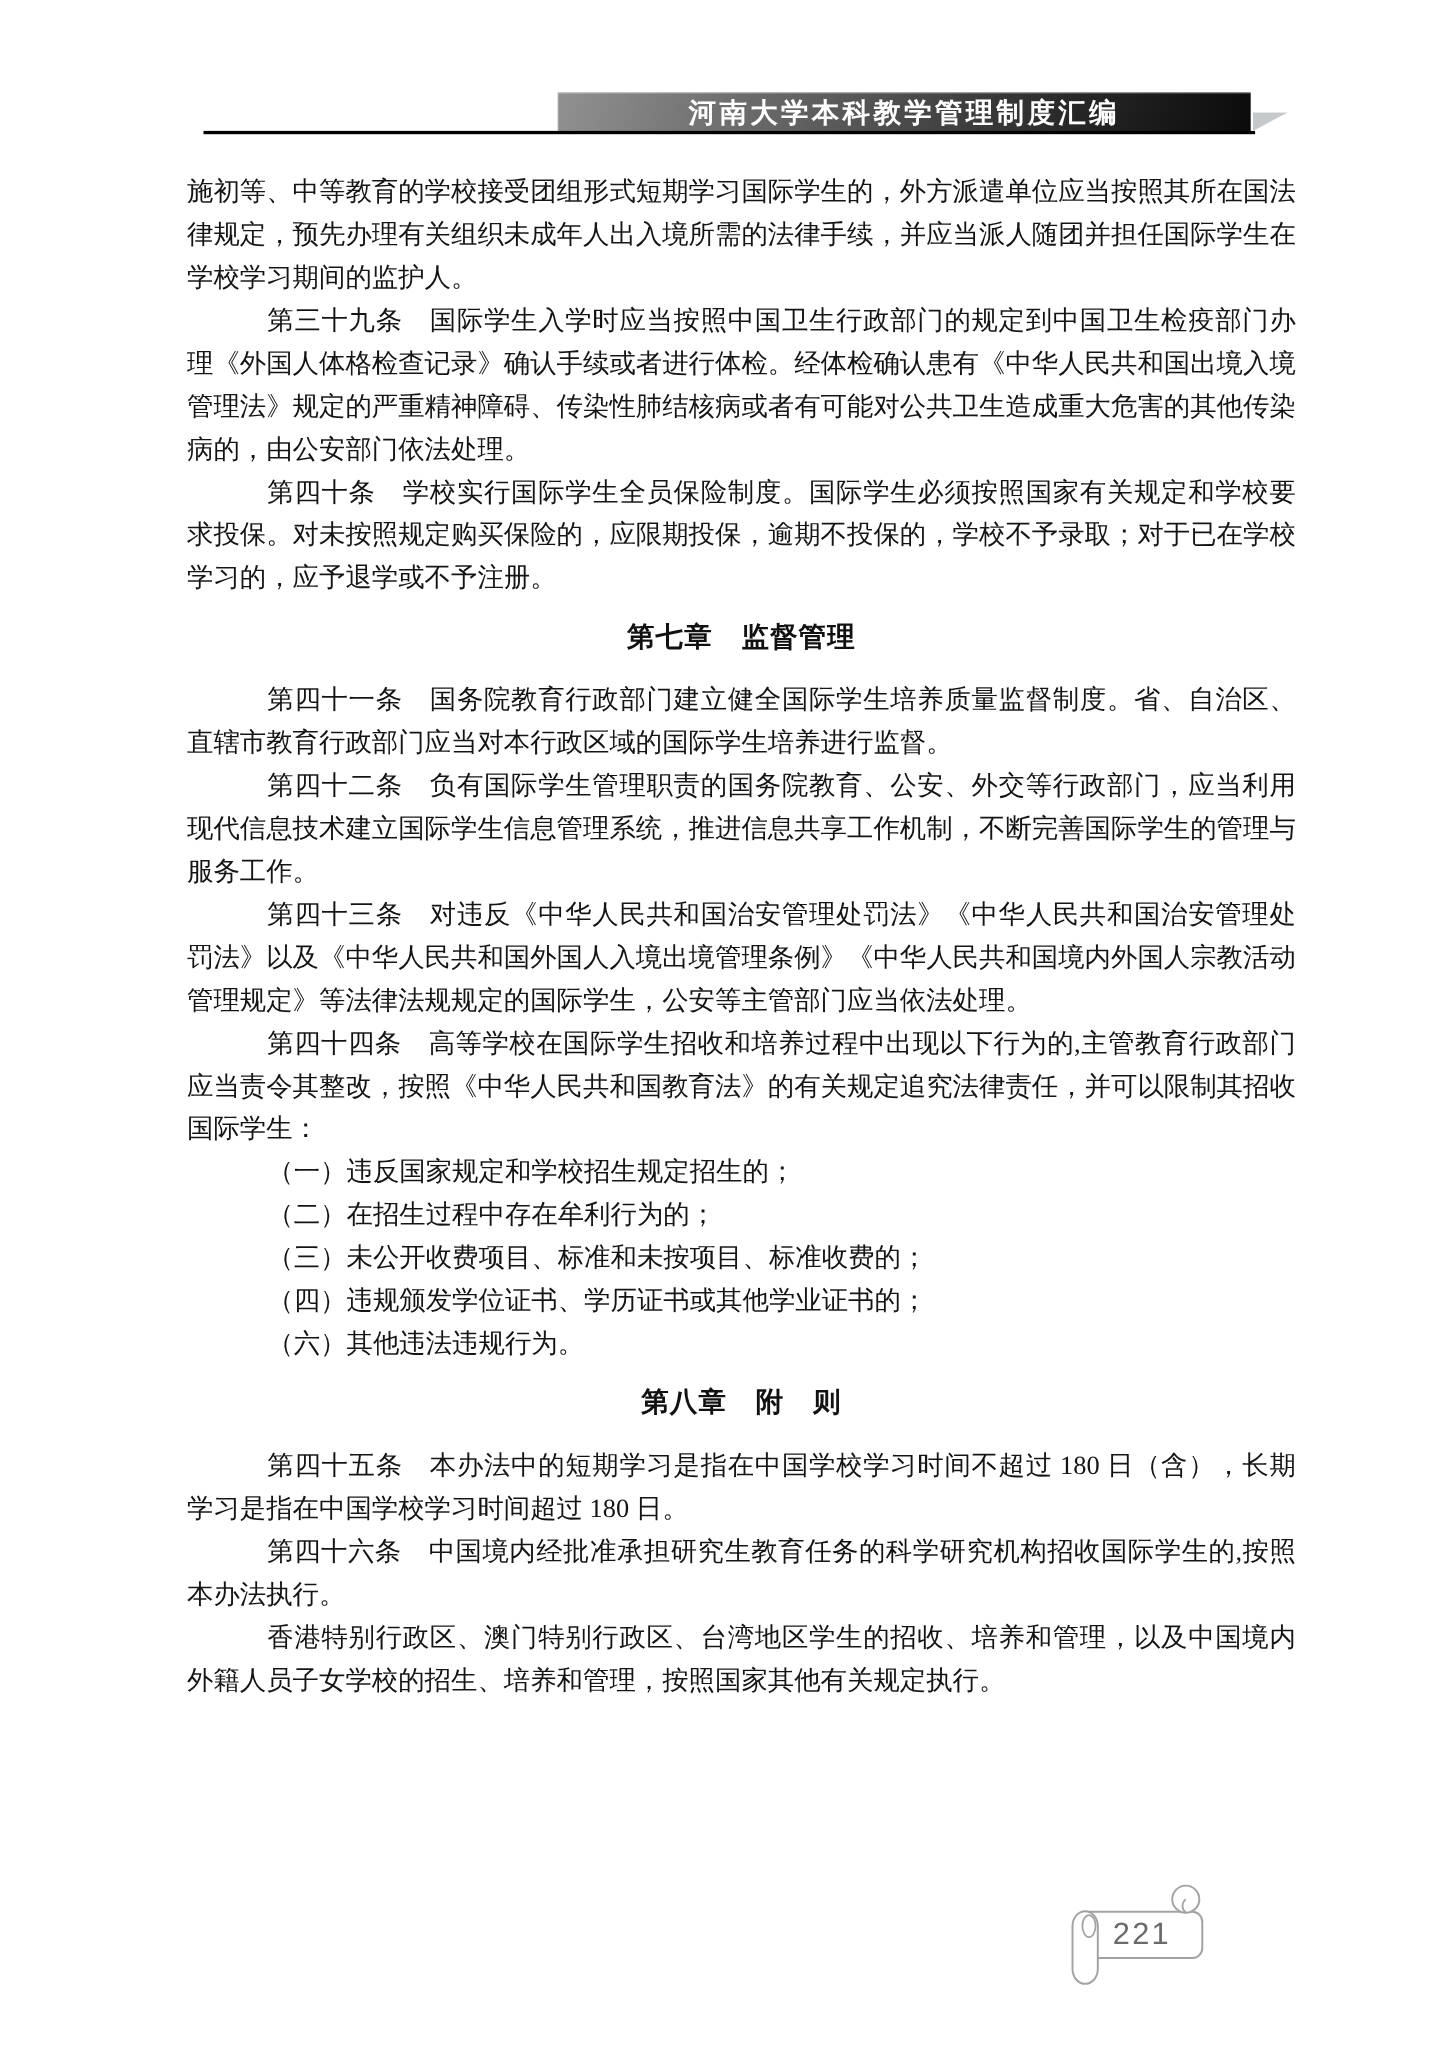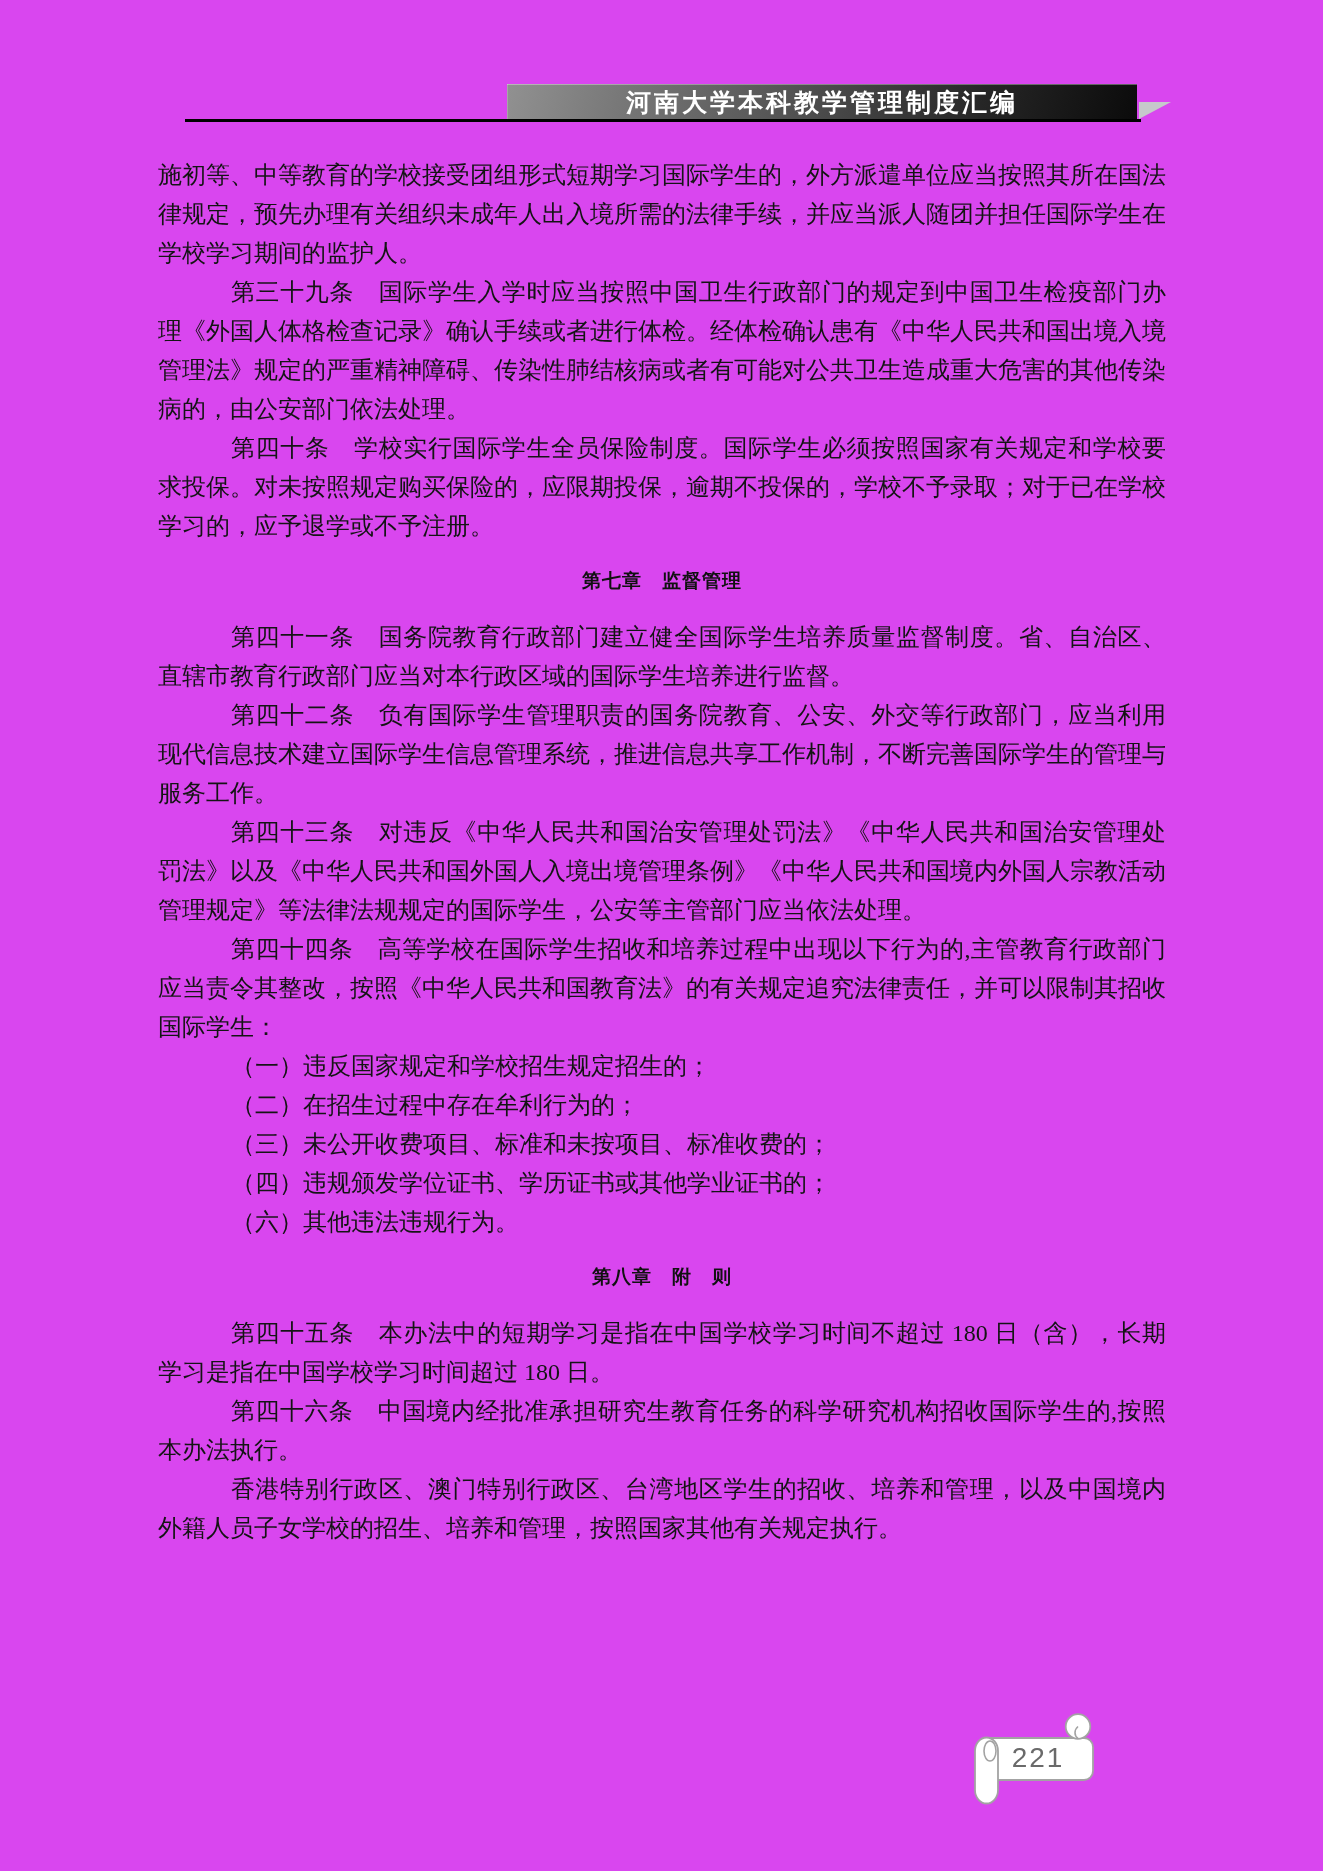--- a/index.html
+++ b/index.html
@@ -1,19 +1,19 @@
 <!DOCTYPE html>
 <html><head>
 <meta charset="utf-8">
 <style>
   html,body{margin:0;padding:0;background:#e8e8e8;}
   .page{
     position:relative;
     width:1323px;height:1871px;
-    background:#d946ef;
+    background:#ffffff;
     margin:0 auto;
     overflow:hidden;
     font-family:"Liberation Serif","DejaVu Serif",serif;
   }
   
   .header-bar{
     position:absolute;left:507px;top:84px;width:630px;height:36px;
     background:linear-gradient(105deg,#919191 0%,#5a5a5a 40%,#262626 75%,#0b0b0b 100%);
     box-shadow:inset 0 1px 0 rgba(255,255,255,.35), inset 1px 0 0 rgba(255,255,255,.2);
     display:flex;align-items:center;justify-content:center;
@@ -22,31 +22,31 @@
   .header-rule{
     position:absolute;left:185px;top:119px;width:956px;height:3px;background:#000;
   }
   .header-flag{
     position:absolute;left:1139px;top:102px;width:32px;height:17px;
     background:#c6c9cb;
     clip-path:polygon(0 0,100% 0,0 100%);
   }
   
   .content{
-    position:absolute;left:158px;top:156px;width:1008px;
+    position:absolute;left:170px;top:156px;width:1008px;
     font-size:24px;line-height:39px;color:#141414;
     text-align:justify;text-justify:inter-character;
   }
   .content p{margin:0;text-indent:73px;}
   .content p.noindent{text-indent:0;}
   .content h2{
     margin:15px 0 18px 0;
     text-align:center;text-indent:0;
-    font-family:Liberation Sans, sans-serif;
-    font-size:19px;font-weight:bold;line-height:39px;color:#111;
+    font-family:Liberation Mono, monospace;
+    font-size:25px;font-weight:bold;line-height:39px;color:#111;
     letter-spacing:1px;
   }
   
   .footer-scroll{
     position:absolute;left:968px;top:1706px;width:130px;height:104px;
   }
   .footer-scroll svg{display:block;}
 </style>
 </head>
 <body>

